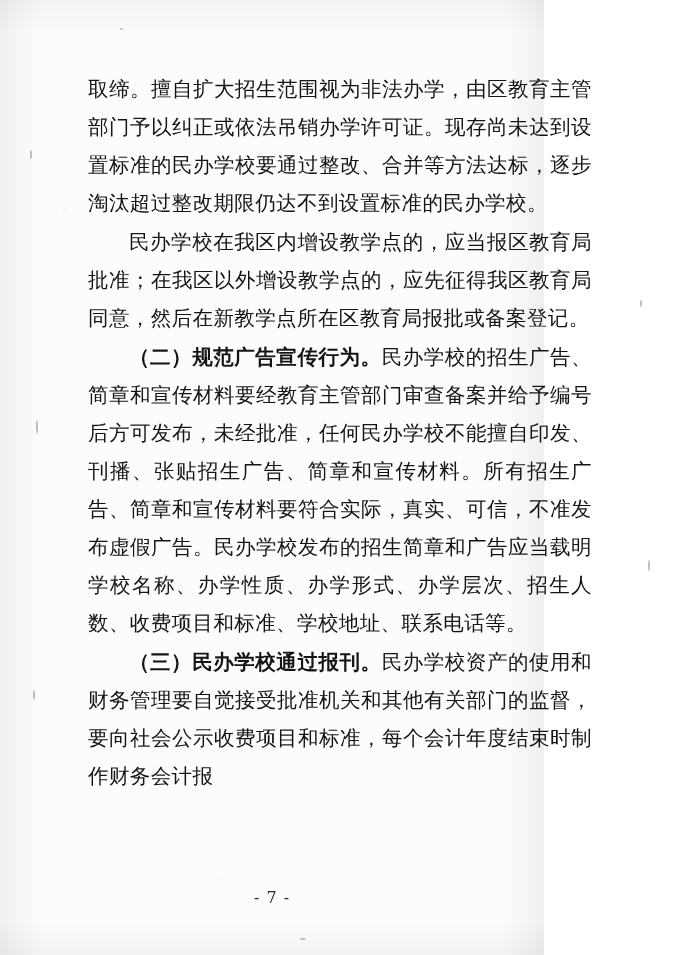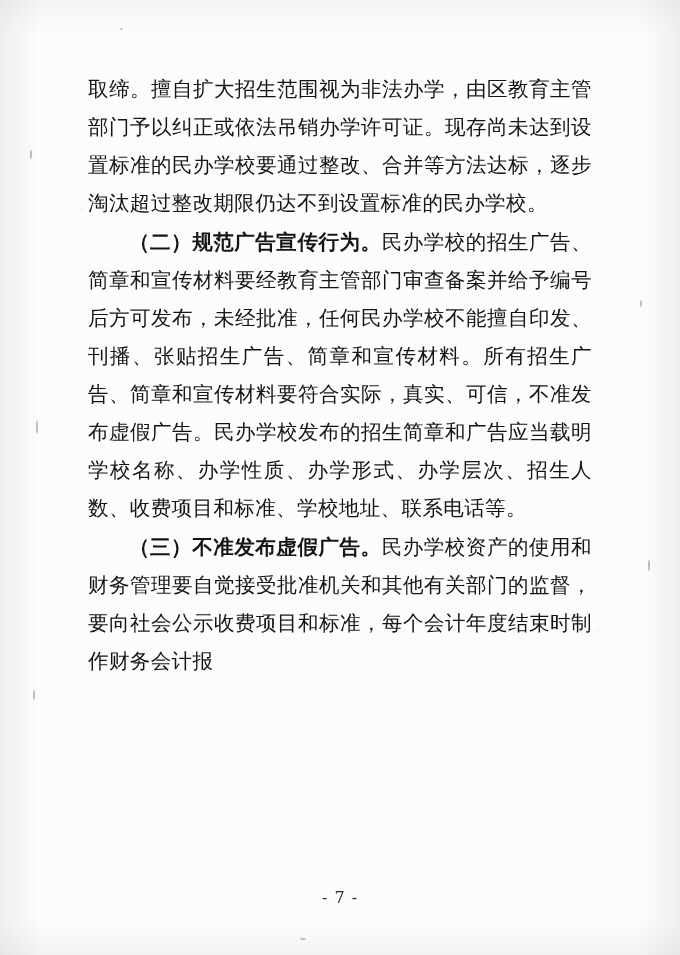--- a/index.html
+++ b/index.html
@@ -8,21 +8,21 @@
   }
   body {
     width: 680px;
     height: 955px;
     background: #ffffff;
     font-family: "DejaVu Serif", "Liberation Serif", serif;
     overflow: hidden;
   }
   .page {
     position: relative;
-    width: 680px;
+    width: 544px;
     height: 955px;
     background: #fdfcfa;
     background-image:
       radial-gradient(circle at 12% 22%, rgba(0,0,0,0.018) 0 2px, rgba(0,0,0,0) 3px),
       radial-gradient(circle at 88% 66%, rgba(0,0,0,0.015) 0 2px, rgba(0,0,0,0) 3px),
       radial-gradient(circle at 40% 92%, rgba(0,0,0,0.012) 0 2px, rgba(0,0,0,0) 3px);
     box-sizing: border-box;
   }
   
   .page::before {
@@ -97,27 +97,30 @@
   <span class="speck s5"></span>
   <span class="speck s6"></span>
   <span class="speck s7"></span>
 
   <div class="content">
 
     <p class="para">
       <span>取缔。擅自扩大招生范围视为非法办学，由区教育主管部门予以纠正或依法吊销办学许可证。现存尚未达到设置标准的民办学校要通过整改、合并等方法达标，逐步淘汰超过整改期限仍达不到设置标准的民办学校。</span>
     </p>
 
+    <p class="para indent">
+      <span>民办学校在我区内增设教学点的，应当报区教育局批准；在我区以外增设教学点的，应先征得我区教育局同意，然后在新教学点所在区教育局报批或备案登记。</span>
+    </p>
 
     <p class="para indent">
       <span class="bold-head">（二）规范广告宣传行为。</span><span>民办学校的招生广告、简章和宣传材料要经教育主管部门审查备案并给予编号后方可发布，未经批准，任何民办学校不能擅自印发、刊播、张贴招生广告、简章和宣传材料。所有招生广告、简章和宣传材料要符合实际，真实、可信，不准发布虚假广告。民办学校发布的招生简章和广告应当载明学校名称、办学性质、办学形式、办学层次、招生人数、收费项目和标准、学校地址、联系电话等。</span>
     </p>
 
 
     <p class="para indent">
-      <span class="bold-head">（三）不准发布虚假广告。</span><span>民办学校资产的使用和财务管理要自觉接受批准机关和其他有关部门的监督，要向社会公示收费项目和标准，每个会计年度结束时制作财务会计报</span>
+      <span class="bold-head">（三）民办学校通过报刊。</span><span>民办学校资产的使用和财务管理要自觉接受批准机关和其他有关部门的监督，要向社会公示收费项目和标准，每个会计年度结束时制作财务会计报</span>
     </p>
 
   </div>
 
   <div class="page-number">- 7 -</div>
 
 </div>
 
 </body></html>

